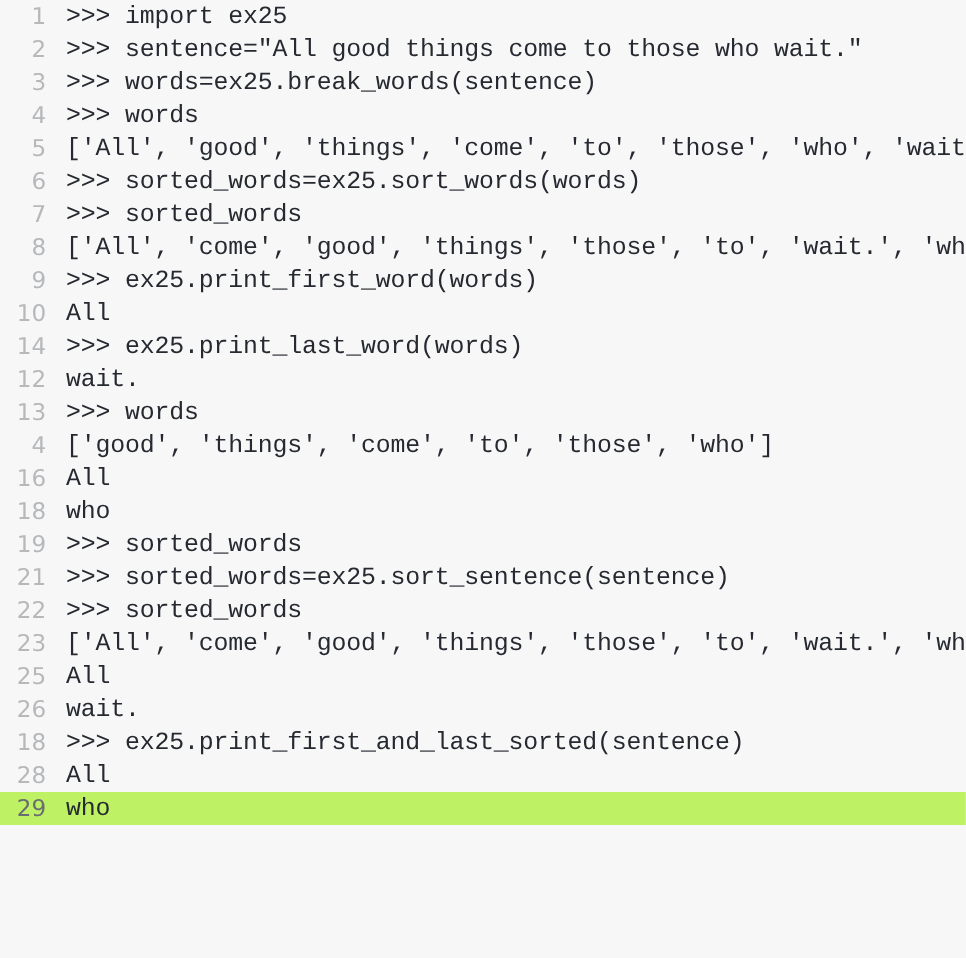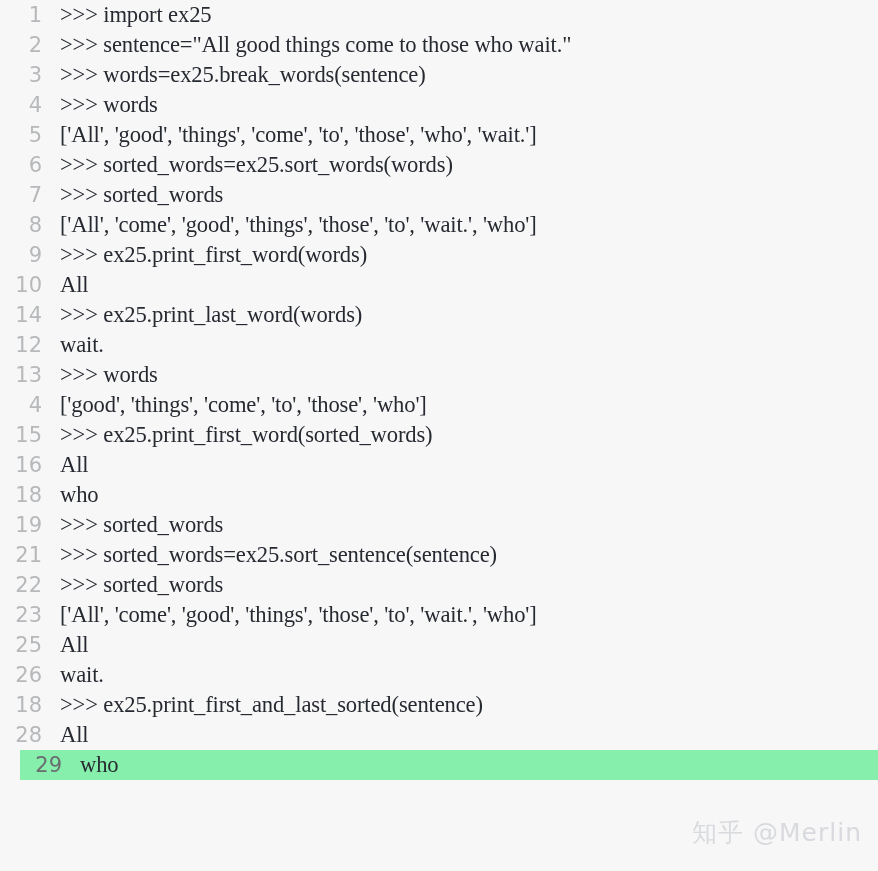--- a/index.html
+++ b/index.html
@@ -26,22 +26,21 @@
   .code-line {
     position: relative;
     display: flex;
     align-items: center;
     height: 30px;
     line-height: 30px;
     white-space: pre;
   }
 
   .code-line.highlighted {
-    background: #86efac;
-    margin-left: 20px;
+    background: #bef264;
   }
 
   .line-number {
     width: 42px;
     min-width: 42px;
     text-align: right;
     padding-right: 0px;
     color: #b6b8ba;
     font-size: 21px;
     font-family: "DejaVu Sans", "Liberation Sans", sans-serif;
@@ -51,21 +50,21 @@
   }
 
   .code-line.highlighted .line-number {
     color: #6a6d70;
   }
 
   .line-content {
     padding-left: 18px;
     color: #262a30;
     font-size: 22.6px;
-    font-family: Liberation Serif, serif;
+    font-family: Liberation Mono, monospace;
     letter-spacing: -0.15px;
     white-space: pre;
     overflow: hidden;
     flex: 1;
   }
 
   #watermark {
     position: absolute;
     right: 16px;
     bottom: 22px;
@@ -91,29 +90,27 @@
       <div class="code-line"><span class="line-number">5</span><span class="line-content">['All', 'good', 'things', 'come', 'to', 'those', 'who', 'wait.']</span></div>
       <div class="code-line"><span class="line-number">6</span><span class="line-content">&gt;&gt;&gt; sorted_words=ex25.sort_words(words)</span></div>
       <div class="code-line"><span class="line-number">7</span><span class="line-content">&gt;&gt;&gt; sorted_words</span></div>
       <div class="code-line"><span class="line-number">8</span><span class="line-content">['All', 'come', 'good', 'things', 'those', 'to', 'wait.', 'who']</span></div>
       <div class="code-line"><span class="line-number">9</span><span class="line-content">&gt;&gt;&gt; ex25.print_first_word(words)</span></div>
       <div class="code-line"><span class="line-number">10</span><span class="line-content">All</span></div>
       <div class="code-line"><span class="line-number">14</span><span class="line-content">&gt;&gt;&gt; ex25.print_last_word(words)</span></div>
       <div class="code-line"><span class="line-number">12</span><span class="line-content">wait.</span></div>
       <div class="code-line"><span class="line-number">13</span><span class="line-content">&gt;&gt;&gt; words</span></div>
       <div class="code-line"><span class="line-number">4</span><span class="line-content">['good', 'things', 'come', 'to', 'those', 'who']</span></div>
-      <div class="code-line"><span class="line-number">15</span><span class="line-content">&gt;&gt;&gt; ex25.print_first_word(sorted_words)</span></div>
       <div class="code-line"><span class="line-number">16</span><span class="line-content">All</span></div>
       <div class="code-line"><span class="line-number">18</span><span class="line-content">who</span></div>
       <div class="code-line"><span class="line-number">19</span><span class="line-content">&gt;&gt;&gt; sorted_words</span></div>
       <div class="code-line"><span class="line-number">21</span><span class="line-content">&gt;&gt;&gt; sorted_words=ex25.sort_sentence(sentence)</span></div>
       <div class="code-line"><span class="line-number">22</span><span class="line-content">&gt;&gt;&gt; sorted_words</span></div>
       <div class="code-line"><span class="line-number">23</span><span class="line-content">['All', 'come', 'good', 'things', 'those', 'to', 'wait.', 'who']</span></div>
       <div class="code-line"><span class="line-number">25</span><span class="line-content">All</span></div>
       <div class="code-line"><span class="line-number">26</span><span class="line-content">wait.</span></div>
       <div class="code-line"><span class="line-number">18</span><span class="line-content">&gt;&gt;&gt; ex25.print_first_and_last_sorted(sentence)</span></div>
       <div class="code-line"><span class="line-number">28</span><span class="line-content">All</span></div>
       <div class="code-line highlighted"><span class="line-number">29</span><span class="line-content">who</span></div>
     </div>
 
-  <div id="watermark">知乎 @Merlin</div>
 
 </div>
 
 </body></html>

